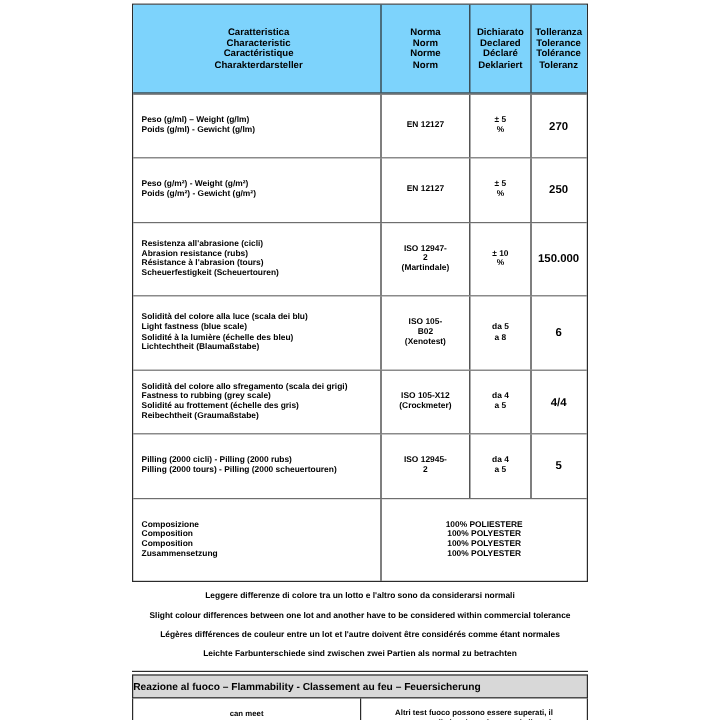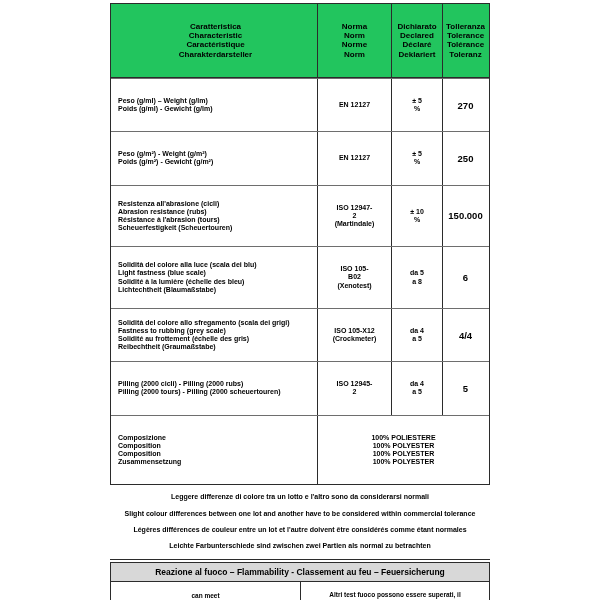--- a/index.html
+++ b/index.html
@@ -4,40 +4,40 @@
 <style>
   html,body{margin:0;padding:0;background:#fff;}
   body{font-family:"Liberation Sans",sans-serif;color:#000;}
   .page{width:600px;height:600px;background:#fff;overflow:hidden;position:relative;}
   .content{width:380px;margin:0 auto;padding-top:3px;}
 
   
   .spec-table{border:1.5px solid #2b2b2b;}
   .trow{display:grid;grid-template-columns:206px 74px 51px 46px;}
   .trow + .trow{border-top:1px solid #6e6e6e;}
-  .thead{background:#22c55e;border-bottom:1.5px solid #2b2b2b;}
+  .thead{background:#7dd3fc;border-bottom:1.5px solid #2b2b2b;}
   .cell{display:flex;align-items:center;box-sizing:border-box;}
   .cell.ch{justify-content:flex-start;text-align:left;padding:3px 4px 3px 7px;}
   .cell.mid{justify-content:center;text-align:center;border-left:1px solid #2b2b2b;padding:18px;}
   .small{font-size:7px;font-weight:bold;line-height:8.2px;white-space:pre-line;}
   .dec{font-size:9.5px;font-weight:bold;white-space:pre-line;}
   .thead .cell{font-size:8px;line-height:9.2px;font-weight:bold;justify-content:center;text-align:center;white-space:pre-line;}
   .rh-hdr{min-height:38px;}
   .rh1{min-height:18px;} .rh2{min-height:27px;} .rh3{min-height:23px;}
   .rh4{min-height:35px;} .rh5{min-height:39px;} .rh6{min-height:39px;}
   .rh7{min-height:23px;} .rh8{min-height:33px;}
   .comp{grid-template-columns:206px 172px;}
 
   
   .notes{padding:8px 0 1px;}
   .note{font-size:7px;font-weight:bold;text-align:center;margin:0 0 8px;line-height:8.2px;}
 
   
   .rule{border-top:1.5px solid #2b2b2b;height:0;}
-  .bar{background:#d8d8d8;border:1px solid #2b2b2b;text-align:center;
+  .bar{background:#d8d8d8;border:1px solid #2b2b2b;text-align:left;
        font-size:8.5px;font-weight:bold;padding:4px 0;margin-top:2px;}
   .flam-box{display:grid;grid-template-columns:189px 189px;border:1px solid #2b2b2b;border-top:none;min-height:110px;}
   .flam-left{padding-top:10px;text-align:center;font-size:6.5px;font-weight:bold;line-height:8.4px;}
   .flam-left .intro{margin-bottom:12px;}
   .flam-left .standards{white-space:pre-line;}
   .flam-right{border-left:1px solid #2b2b2b;padding:9px 13px 0;text-align:center;
               font-size:6.5px;font-weight:bold;line-height:8px;}
   .flam-right p{margin:0 0 8px;}
 
   

